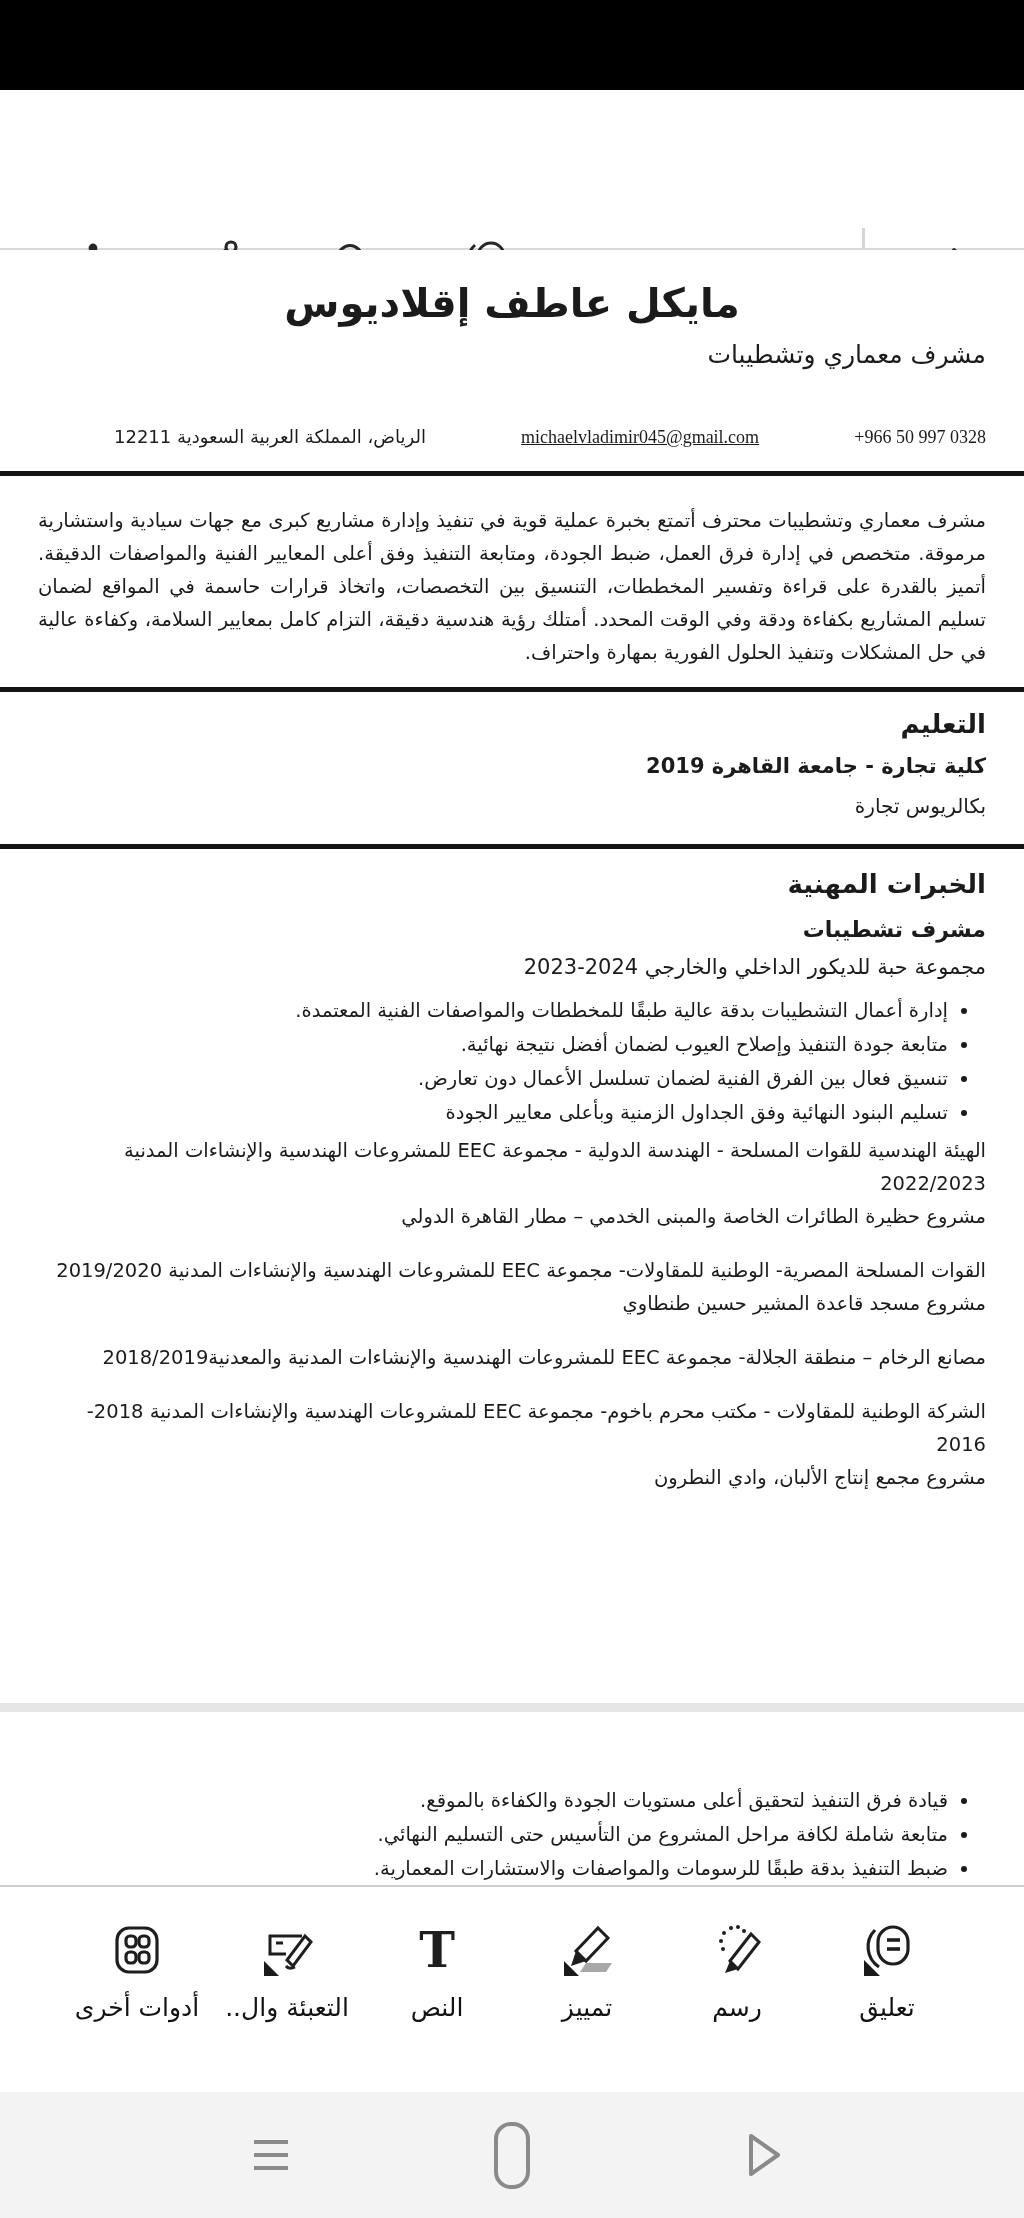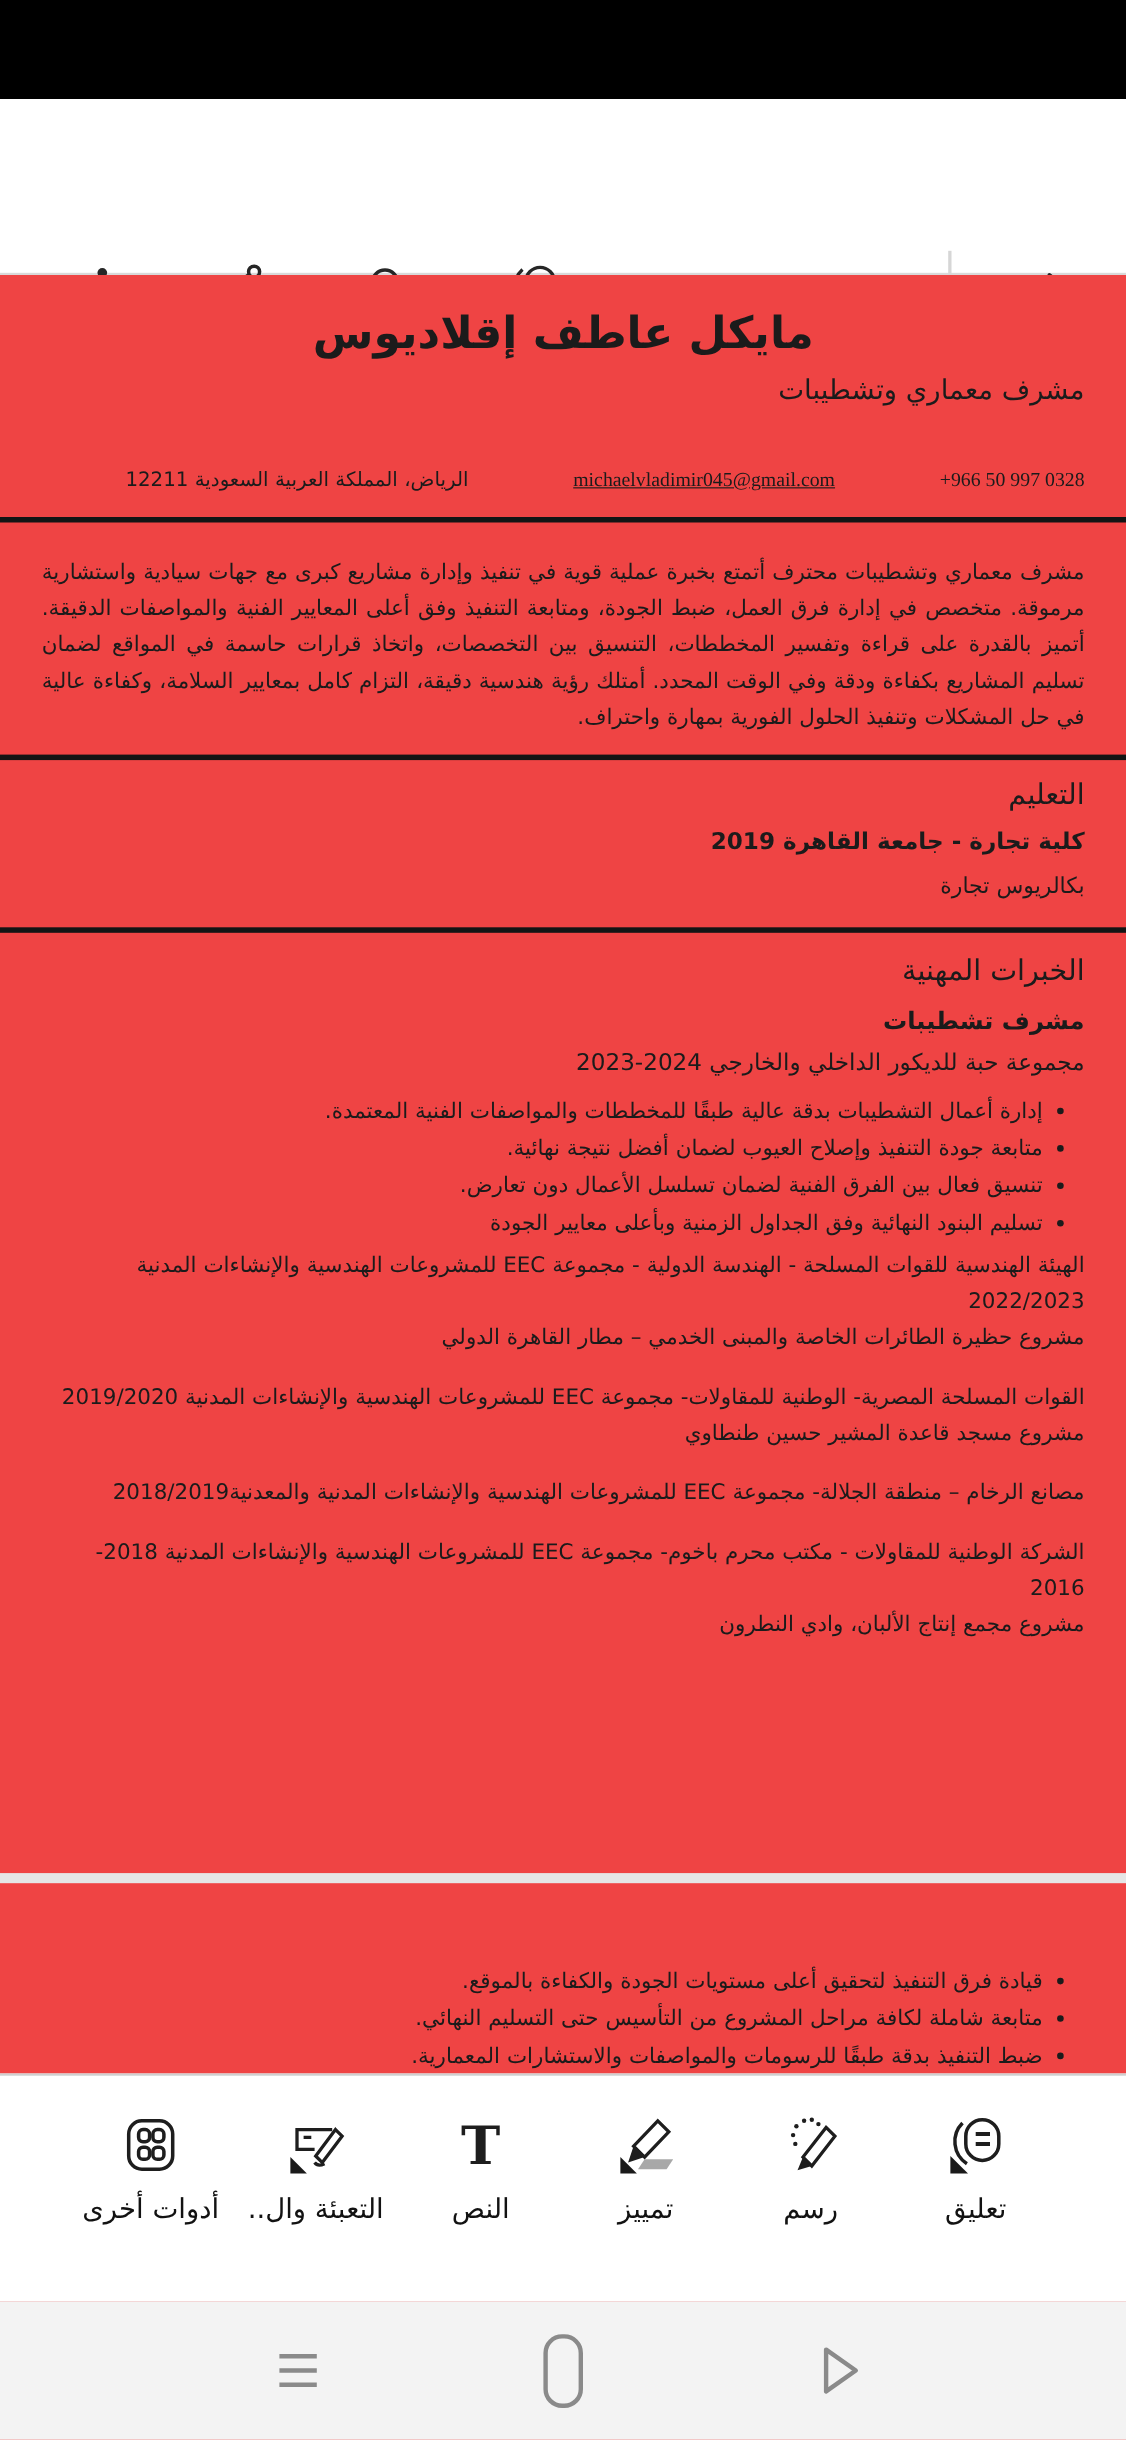--- a/index.html
+++ b/index.html
@@ -9,42 +9,42 @@
 
   
   .status-bar{position:absolute;top:0;left:0;width:1024px;height:90px;background:#000;}
   .top-toolbar{position:absolute;top:90px;left:0;width:1024px;height:160px;background:#fff;
                border-bottom:2px solid #d9d9d9;}
   .tt-icon{position:absolute;top:146px;width:48px;height:48px;display:flex;align-items:center;justify-content:center;cursor:pointer;}
   .tt-divider{position:absolute;left:862px;top:138px;width:3px;height:66px;background:#d6d6d6;}
 
   
   .doc{position:absolute;top:250px;left:0;width:1024px;height:1968px;background:#e8e8e8;}
-  .page{background:#ef4444;width:1024px;direction:rtl;text-align:right;padding:0 38px;overflow:hidden;}
+  .page{background:#ffffff;width:1024px;direction:rtl;text-align:right;padding:0 38px;overflow:hidden;}
   .page1{height:1453px;padding-top:26px;}
   .page-gap{height:9px;background:#e6e6e6;}
   .page2{height:506px;padding-top:62px;}
 
   .cv-name{font-size:40px;font-weight:700;text-align:center;line-height:54px;}
   .cv-title{font-size:25px;line-height:38px;margin-top:6px;}
 
   .contact-row{direction:ltr;display:flex;justify-content:space-between;align-items:baseline;
                margin-top:52px;padding-left:76px;font-size:18px;}
   .contact-loc{direction:rtl;font-size:18px;}
   .contact-email{font-family:"Liberation Serif","DejaVu Serif",serif;text-decoration:underline;color:#1b1b1b;cursor:pointer;}
   .contact-phone{font-family:"Liberation Serif","DejaVu Serif",serif;}
 
   .rule{height:5px;background:#141414;border:none;margin:0 -38px;}
   .rule1{margin-top:23px;}
   .rule2{margin-top:18px;}
   .rule3{margin-top:22px;}
 
   .summary{margin-top:28px;font-size:19.5px;line-height:33px;text-align:justify;}
 
-  .sec-heading{font-size:26px;font-weight:400;line-height:36px;margin-top:14px;}
+  .sec-heading{font-size:26px;font-weight:700;line-height:36px;margin-top:14px;}
   .edu-line1{font-size:21px;font-weight:700;line-height:32px;margin-top:8px;}
   .edu-line2{font-size:20px;line-height:32px;margin-top:8px;}
 
   .exp-heading{margin-top:16px;line-height:38px;}
   .role-title{font-size:22px;font-weight:700;line-height:34px;margin-top:10px;}
   .role2-title{margin-top:12px;}
   .org-line{font-size:21px;line-height:33px;margin-top:4px;}
 
   ul.bullets{margin:10px 12px 0 0;padding:0 26px 0 0;list-style:disc;}
   ul.bullets li{font-size:19.5px;line-height:34px;}

